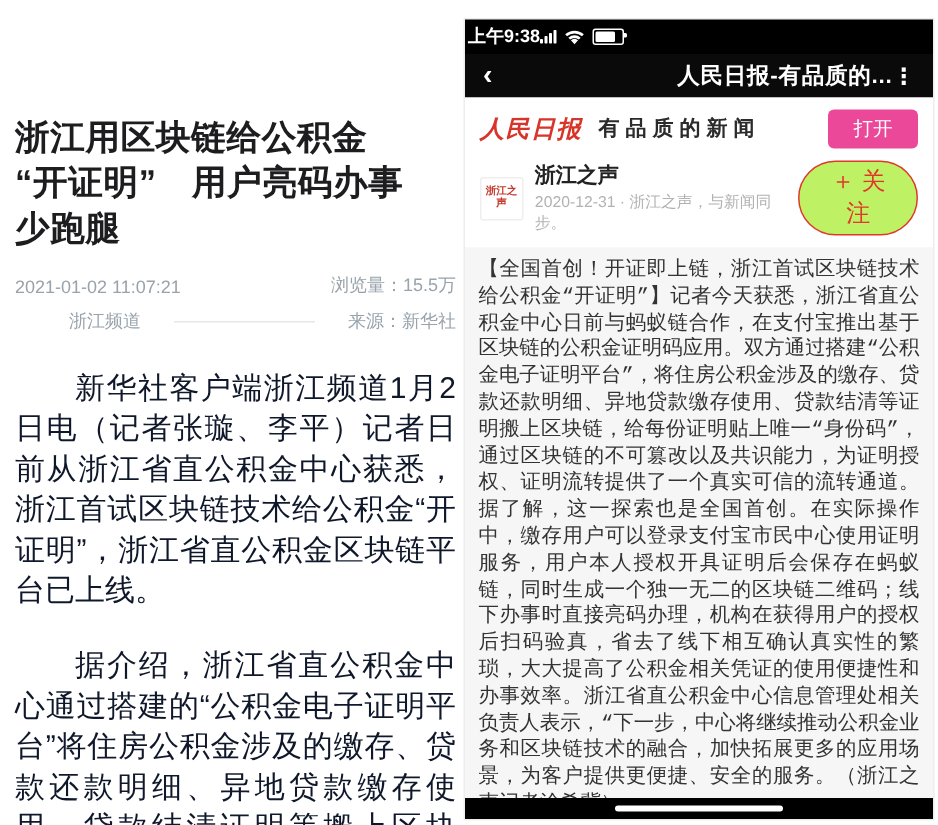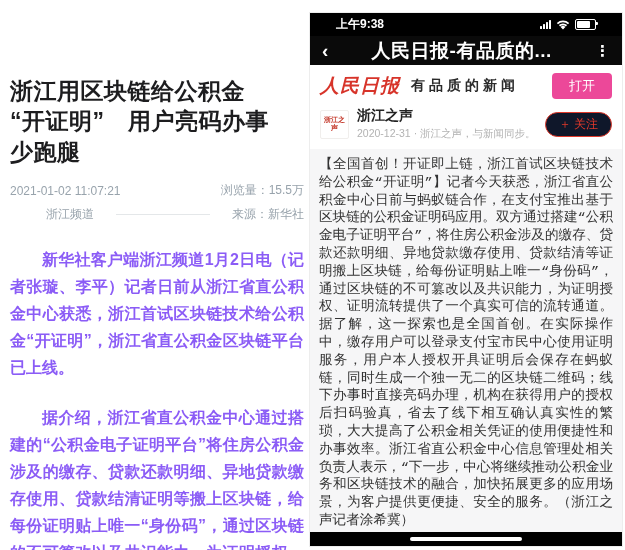--- a/index.html
+++ b/index.html
@@ -12,78 +12,78 @@
   .left-article{position:absolute;left:10px;top:0;width:294px;}
   .article-title{
     margin-top:76px;font-size:23px;font-weight:bold;color:#1d1d1f;
     line-height:1.32;white-space:pre-line;letter-spacing:0.5px;
   }
   .meta{margin-top:12px;font-size:12px;color:#98a3ac;}
   .meta-row{display:flex;justify-content:space-between;align-items:center;gap:12px;}
   .meta-row + .meta-row{margin-top:7px;margin-left:36px;}
   .meta-divider{flex:1;border-top:1px solid #e4e7e9;margin:0 10px;}
   .body-para{
-    margin-top:23px;font-size:16px;line-height:27px;color:#8b5cf6;
-    text-align:justify;text-indent:2em;font-weight:bold;
+    margin-top:23px;font-size:20px;line-height:27px;color:#0f172a;
+    text-align:justify;text-indent:2em;
   }
   
   .phone{
     position:absolute;left:310px;top:13px;width:312px;height:533px;
     background:#f6f6f7;display:flex;flex-direction:column;
     box-shadow:0 0 0 1px #ededed;
   }
   .status-bar{
     height:23px;background:#000;color:#fff;display:flex;align-items:center;
-    justify-content:space-between;padding:0 26px;font-size:12px;font-weight:bold;
+    padding:0 2px;font-size:12px;font-weight:bold;
     flex:0 0 auto;
   }
   .status-icons{display:flex;align-items:center;gap:5px;}
   .signal-icon{display:inline-flex;align-items:flex-end;gap:1px;height:9px;}
   .signal-icon i{display:block;width:2px;background:#fff;border-radius:0.5px;}
   .signal-icon i:nth-child(1){height:3px;}
   .signal-icon i:nth-child(2){height:5px;}
   .signal-icon i:nth-child(3){height:7px;}
   .signal-icon i:nth-child(4){height:9px;}
   .battery-icon{position:relative;width:19px;height:9px;border:1px solid #fff;border-radius:2px;}
   .battery-icon::before{content:"";position:absolute;left:1px;top:1px;bottom:1px;width:13px;background:#fff;border-radius:1px;}
   .battery-icon::after{content:"";position:absolute;right:-3px;top:2px;width:2px;height:3px;background:#fff;border-radius:0 1px 1px 0;}
   .nav-bar{
     height:29px;background:#0a0a0a;color:#fff;display:flex;align-items:center;
     padding:0 12px;flex:0 0 auto;
   }
   .back-icon{font-size:19px;line-height:1;font-weight:bold;cursor:pointer;}
-  .nav-title{flex:1;text-align:center;font-size:19px;font-weight:bold;letter-spacing:0.5px;}
+  .nav-title{flex:1;text-align:right;font-size:15px;font-weight:bold;letter-spacing:0.5px;}
   .kebab-icon{font-size:15px;font-weight:bold;cursor:pointer;letter-spacing:0;}
   .banner{
     background:#fff;display:flex;align-items:center;padding:8px 10px 5px;flex:0 0 auto;
   }
   .masthead{
     color:#d7342a;font-family:"DejaVu Serif","Liberation Serif",serif;
-    font-style:italic;font-weight:bold;font-size:19px;letter-spacing:1px;text-align:right;
+    font-style:italic;font-weight:bold;font-size:16px;letter-spacing:1px;text-align:right;
   }
   .tagline{margin-left:11px;font-size:14px;letter-spacing:4px;color:#2b2b2b;font-weight:600;}
   .open-btn{
     margin-left:auto;background:#ec4899;color:#fff;font-size:13px;
     padding:4px 17px;border-radius:4px;border:none;cursor:pointer;
     font-family:inherit;
   }
   .account{background:#fff;display:flex;align-items:center;padding:3px 10px 8px;flex:0 0 auto;}
   .avatar{
     width:27px;height:27px;background:#fff;border:1px solid #f0eeec;
     display:flex;align-items:center;justify-content:center;
     color:#c4392b;font-size:7px;line-height:8px;text-align:center;font-weight:bold;
     overflow:hidden;border-radius:2px;
   }
   .account-info{margin-left:8px;display:flex;flex-direction:column;}
   .account-name{font-size:14px;font-weight:bold;color:#222;}
   .account-meta{font-size:10.5px;color:#b2b2b2;margin-top:2px;}
   .follow-btn{
-    margin-left:auto;border:1px solid #e0392b;color:#e0392b;background:#0f172a;
-    border-radius:999px;font-size:12px;padding:3px 13px;cursor:pointer;
-    font-family:Liberation Serif, serif;
+    margin-left:auto;border:1px solid #e0392b;color:#e0392b;background:#bef264;
+    border-radius:999px;font-size:16px;padding:3px 13px;cursor:pointer;
+    font-family:Liberation Sans, sans-serif;
   }
   .article-scroll{
     flex:1;padding:7px 9px 0;background:#f6f6f7;overflow:hidden;
   }
   .article-text{
     font-size:13.6px;line-height:17.8px;color:#333;text-align:justify;font-family:Liberation Mono, monospace;
   }
   .home-bar{height:14px;background:#000;display:flex;align-items:center;justify-content:center;flex:0 0 auto;}
   .home-indicator{width:112px;height:4px;background:#fff;border-radius:2px;cursor:pointer;}
 </style>

